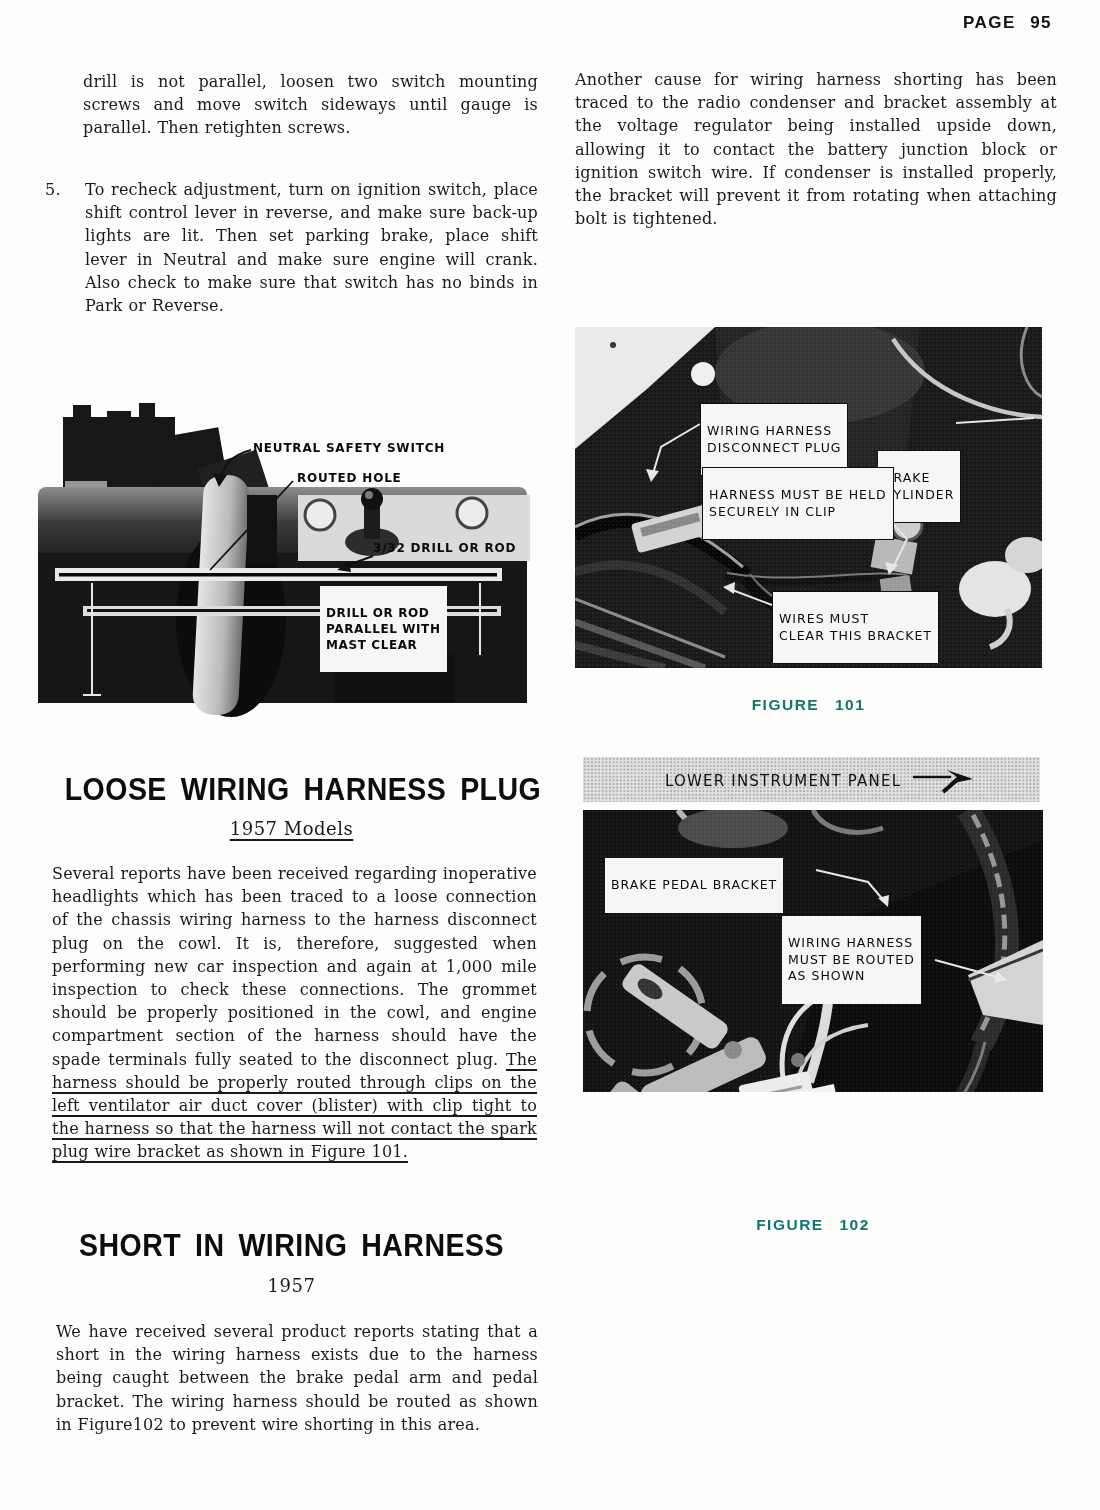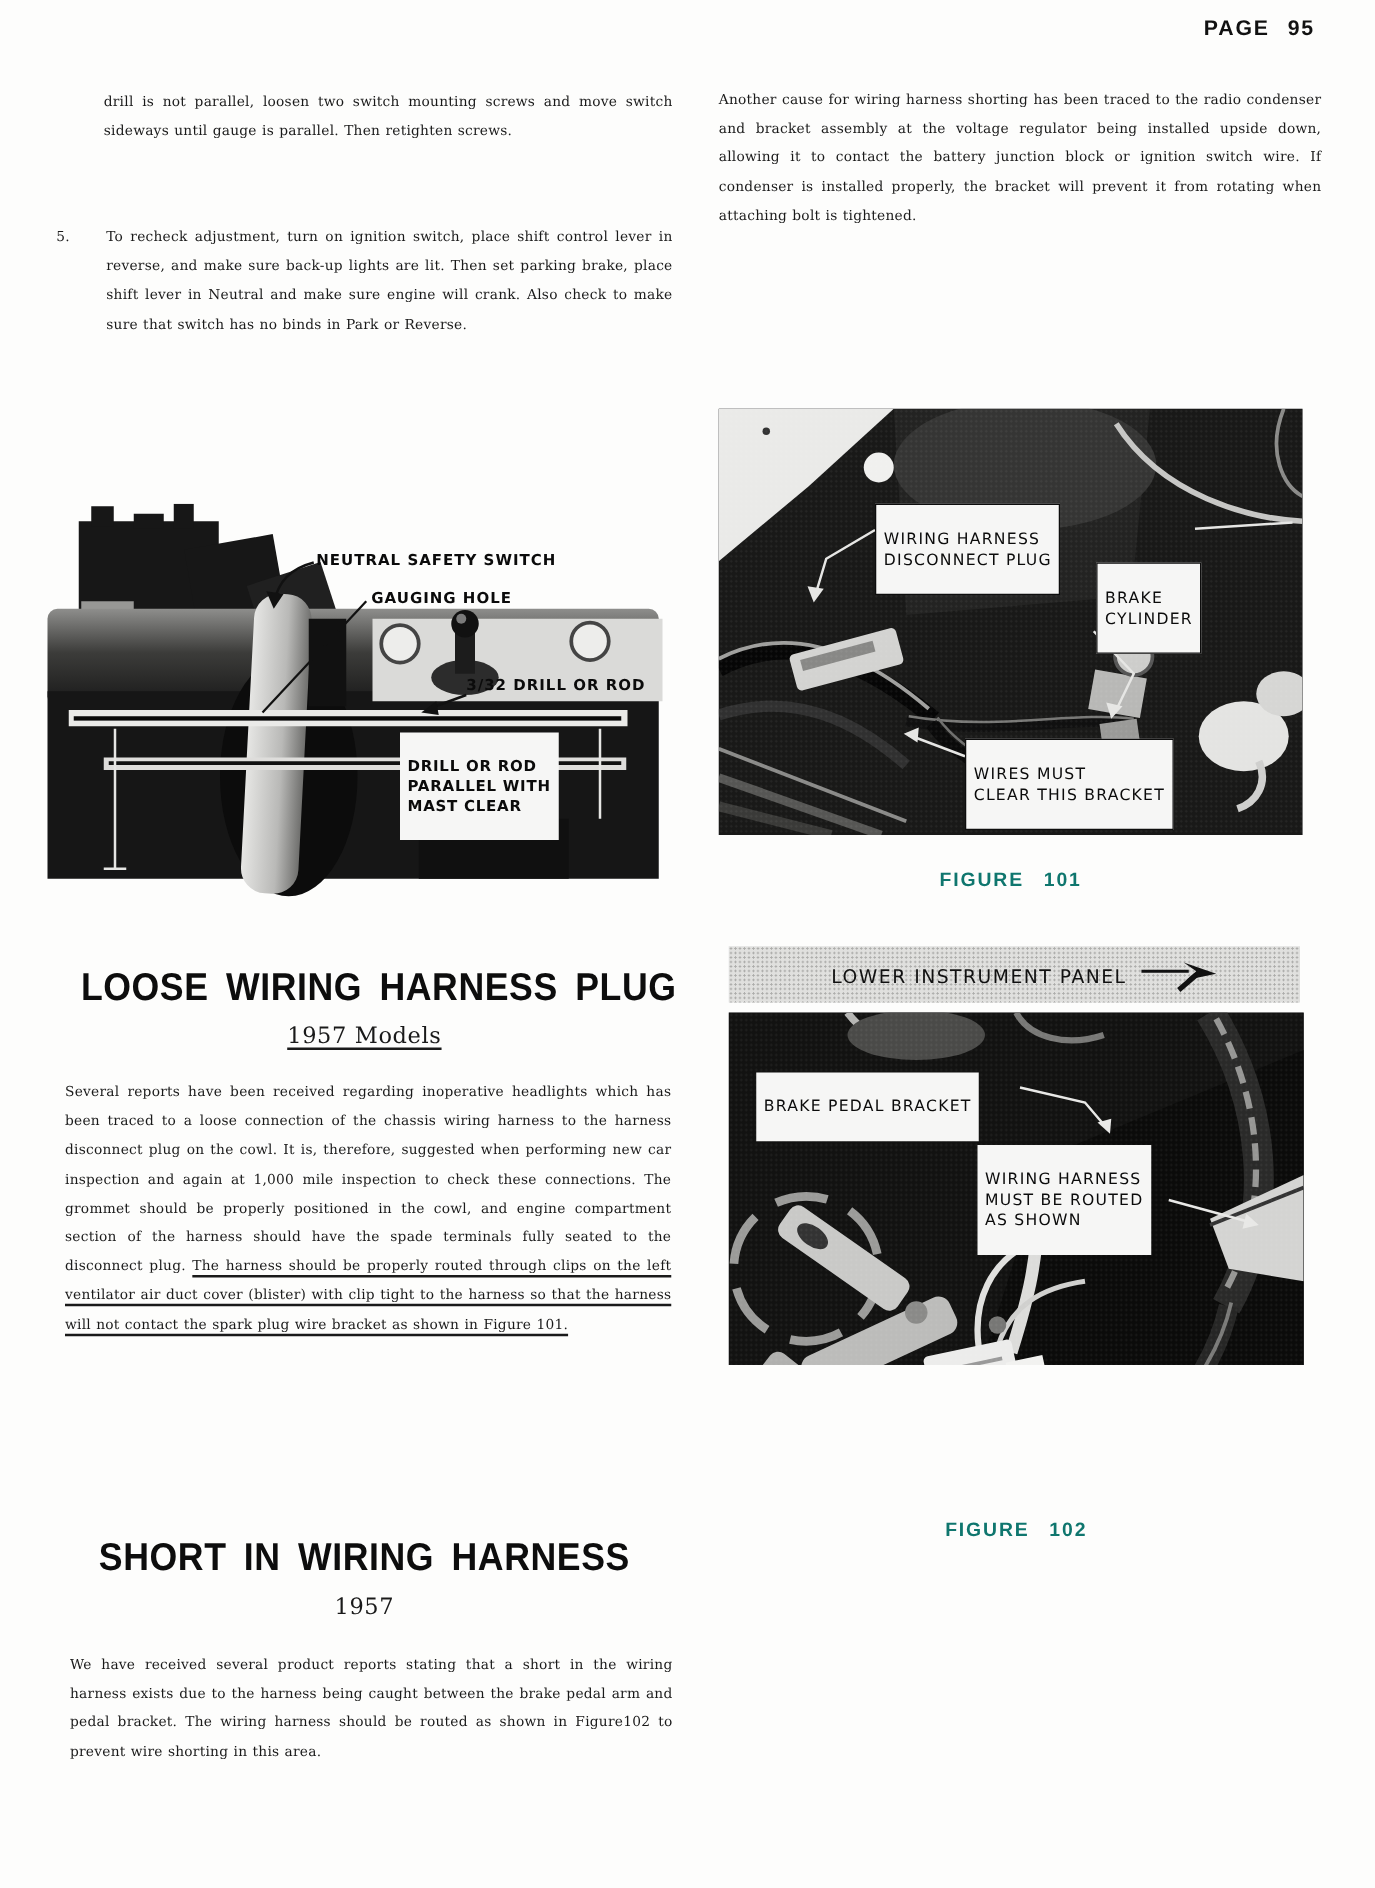--- a/index.html
+++ b/index.html
@@ -8,21 +8,21 @@
     font-family:"DejaVu Serif","Liberation Serif",serif;color:#1b1b1b;
     overflow:hidden;margin:0 auto;
   }
   .abs{position:absolute;}
   
   .page-num{
     font-family:"Liberation Sans",sans-serif;font-weight:bold;font-size:17px;
     letter-spacing:1.5px;word-spacing:8px;color:#111;
   }
   .body-text{
-    font-size:11px;line-height:23.2px;text-align:justify;
+    font-size:16px;line-height:23.2px;text-align:justify;
     letter-spacing:0.2px;word-spacing:0.5px;color:#1a1a1a;
   }
   .num-item{display:flex;}
   .num-item .num{width:40px;flex:none;}
   .num-item .txt{flex:1;}
   .ul-tail{text-decoration:underline;text-decoration-thickness:1.6px;text-underline-offset:4px;}
   .fig-caption{
     font-family:"Liberation Sans",sans-serif;font-weight:bold;font-size:15.5px;
     letter-spacing:1.5px;word-spacing:10px;text-align:center;color:#0f766e;
   }
@@ -130,21 +130,21 @@
       <path d="M57,180 V292 M48,292 H66" stroke="#e6e6e4" stroke-width="2" fill="none"></path>
       <path d="M445,180 V252" stroke="#e6e6e4" stroke-width="2" fill="none"></path>
 
       <path d="M216,47 C197,52 188,62 184,79" stroke="#111" stroke-width="2" fill="none"></path>
       <polygon points="184,84 178,70 192,72" fill="#111"></polygon>
       <line x1="258" y1="78" x2="175" y2="167" stroke="#111" stroke-width="1.8"></line>
       <path d="M338,153 L308,164" stroke="#111" stroke-width="2" fill="none"></path>
       <polygon points="302,167 314,158 316,169" fill="#111"></polygon>
     </svg>
     <div class="free-label" style="left:218px;top:38px;">NEUTRAL SAFETY SWITCH</div>
-    <div class="free-label" style="left:262px;top:68px;">GAUGING HOLE</div>
+    <div class="free-label" style="left:262px;top:68px;">ROUTED HOLE</div>
     <div class="free-label" style="left:338px;top:138px;">3/32 DRILL OR ROD</div>
     <div class="photo-label" style="left:285px;top:183px;font-weight:bold;font-size:12px;line-height:16px;letter-spacing:0.6px;">DRILL OR ROD
 PARALLEL WITH
 MAST CLEAR</div>
   </div>
 
   <div class="abs big-head" style="left:45px;top:772px;width:493px;">LOOSE WIRING HARNESS PLUG</div>
   <div class="abs sub-head u" style="left:45px;top:818px;width:493px;">1957 Models</div>
 
   <p class="abs body-text" style="left:52px;top:862px;width:485px;margin:0;"><span>Several reports have been received regarding inoperative headlights which has been traced to a loose connection of the chassis wiring harness to the harness disconnect plug on the cowl. It is, therefore, suggested when performing new car inspection and again at 1,000 mile inspection to check these connections. The grommet should be properly positioned in the cowl, and engine compartment section of the harness should have the spade terminals fully seated to the disconnect plug. </span><span class="ul-tail">The harness should be properly routed through clips on the left ventilator air duct cover (blister) with clip tight to the harness so that the harness will not contact the spark plug wire bracket as shown in Figure 101.</span></p>
@@ -193,20 +193,22 @@
         <line x1="197" y1="278" x2="152" y2="261"></line>
       </g>
       <polygon points="76,155 71,142 84,144" fill="#e6e6e4"></polygon>
       <polygon points="314,248 310,235 323,238" fill="#e6e6e4"></polygon>
       <polygon points="148,260 160,255 159,267" fill="#e6e6e4"></polygon>
     </svg>
     <div class="photo-label bordered" style="left:125px;top:76px;">WIRING HARNESS
 DISCONNECT PLUG</div>
     <div class="photo-label bordered" style="left:302px;top:76px;margin-top:47px;">BRAKE
 CYLINDER</div>
+    <div class="photo-label bordered" style="left:127px;top:140px;">HARNESS MUST BE HELD
+SECURELY IN CLIP</div>
     <div class="photo-label bordered" style="left:197px;top:264px;">WIRES MUST
 CLEAR THIS BRACKET</div>
   </div>
   <div class="abs fig-caption" style="left:575px;top:696px;width:467px;">FIGURE 101</div>
 
   <div class="abs strip" style="left:583px;top:757px;width:457px;height:45px;text-decoration:underline;">
     <div class="strip-label">
       <span>LOWER INSTRUMENT PANEL</span>
       <svg width="62" height="26" viewBox="0 0 62 26" style="vertical-align:-8px;margin-left:6px;">
         <line x1="0" y1="9" x2="38" y2="9" stroke="#111" stroke-width="2.5"></line>

